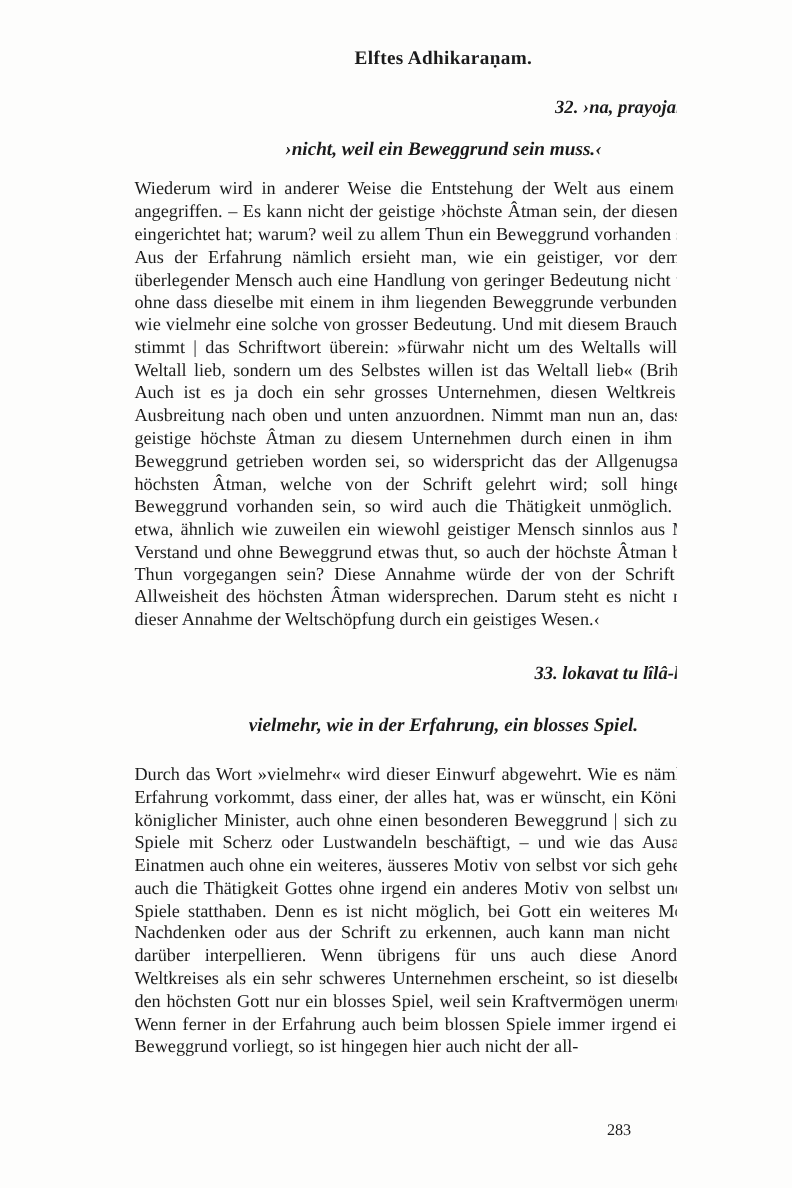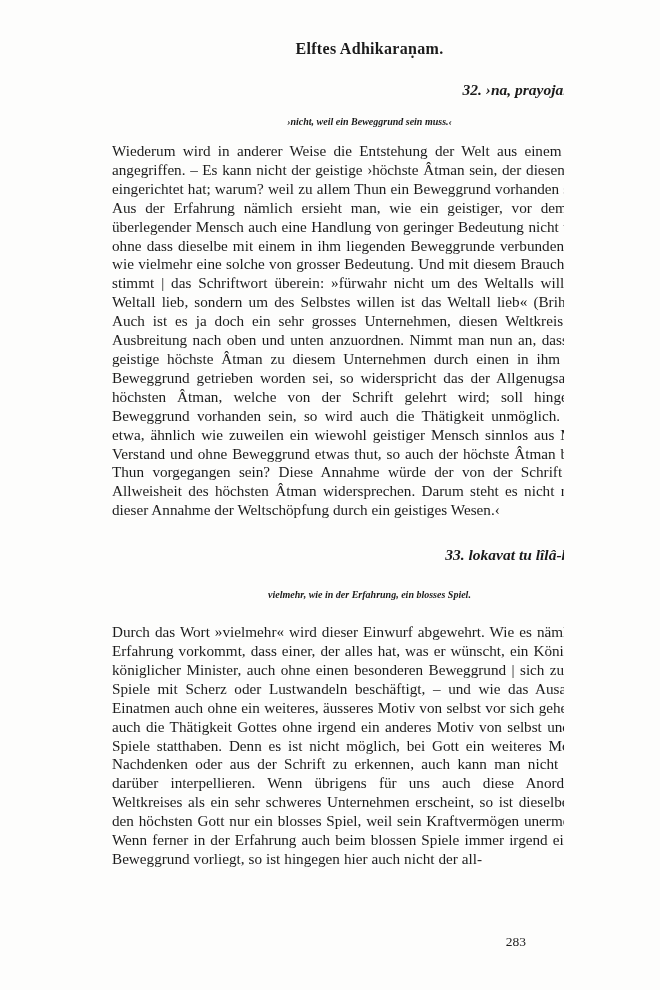--- a/index.html
+++ b/index.html
@@ -30,21 +30,21 @@
     margin: 0 0 23px 0;
   }
   .sutra-heading {
     font-size: 15.5px;
     font-weight: bold;
     font-style: italic;
     text-align: right;
     margin: 0 0 17px 0;
   }
   .sutra-translation {
-    font-size: 10px;
+    font-size: 16px;
     font-weight: bold;
     font-style: italic;
     text-align: center;
     margin: 0 0 15px 0;
   }
   .body-paragraph {
     font-size: 15.2px;
     line-height: 18.9px;
     text-align: justify;
     word-spacing: 0.15px;

